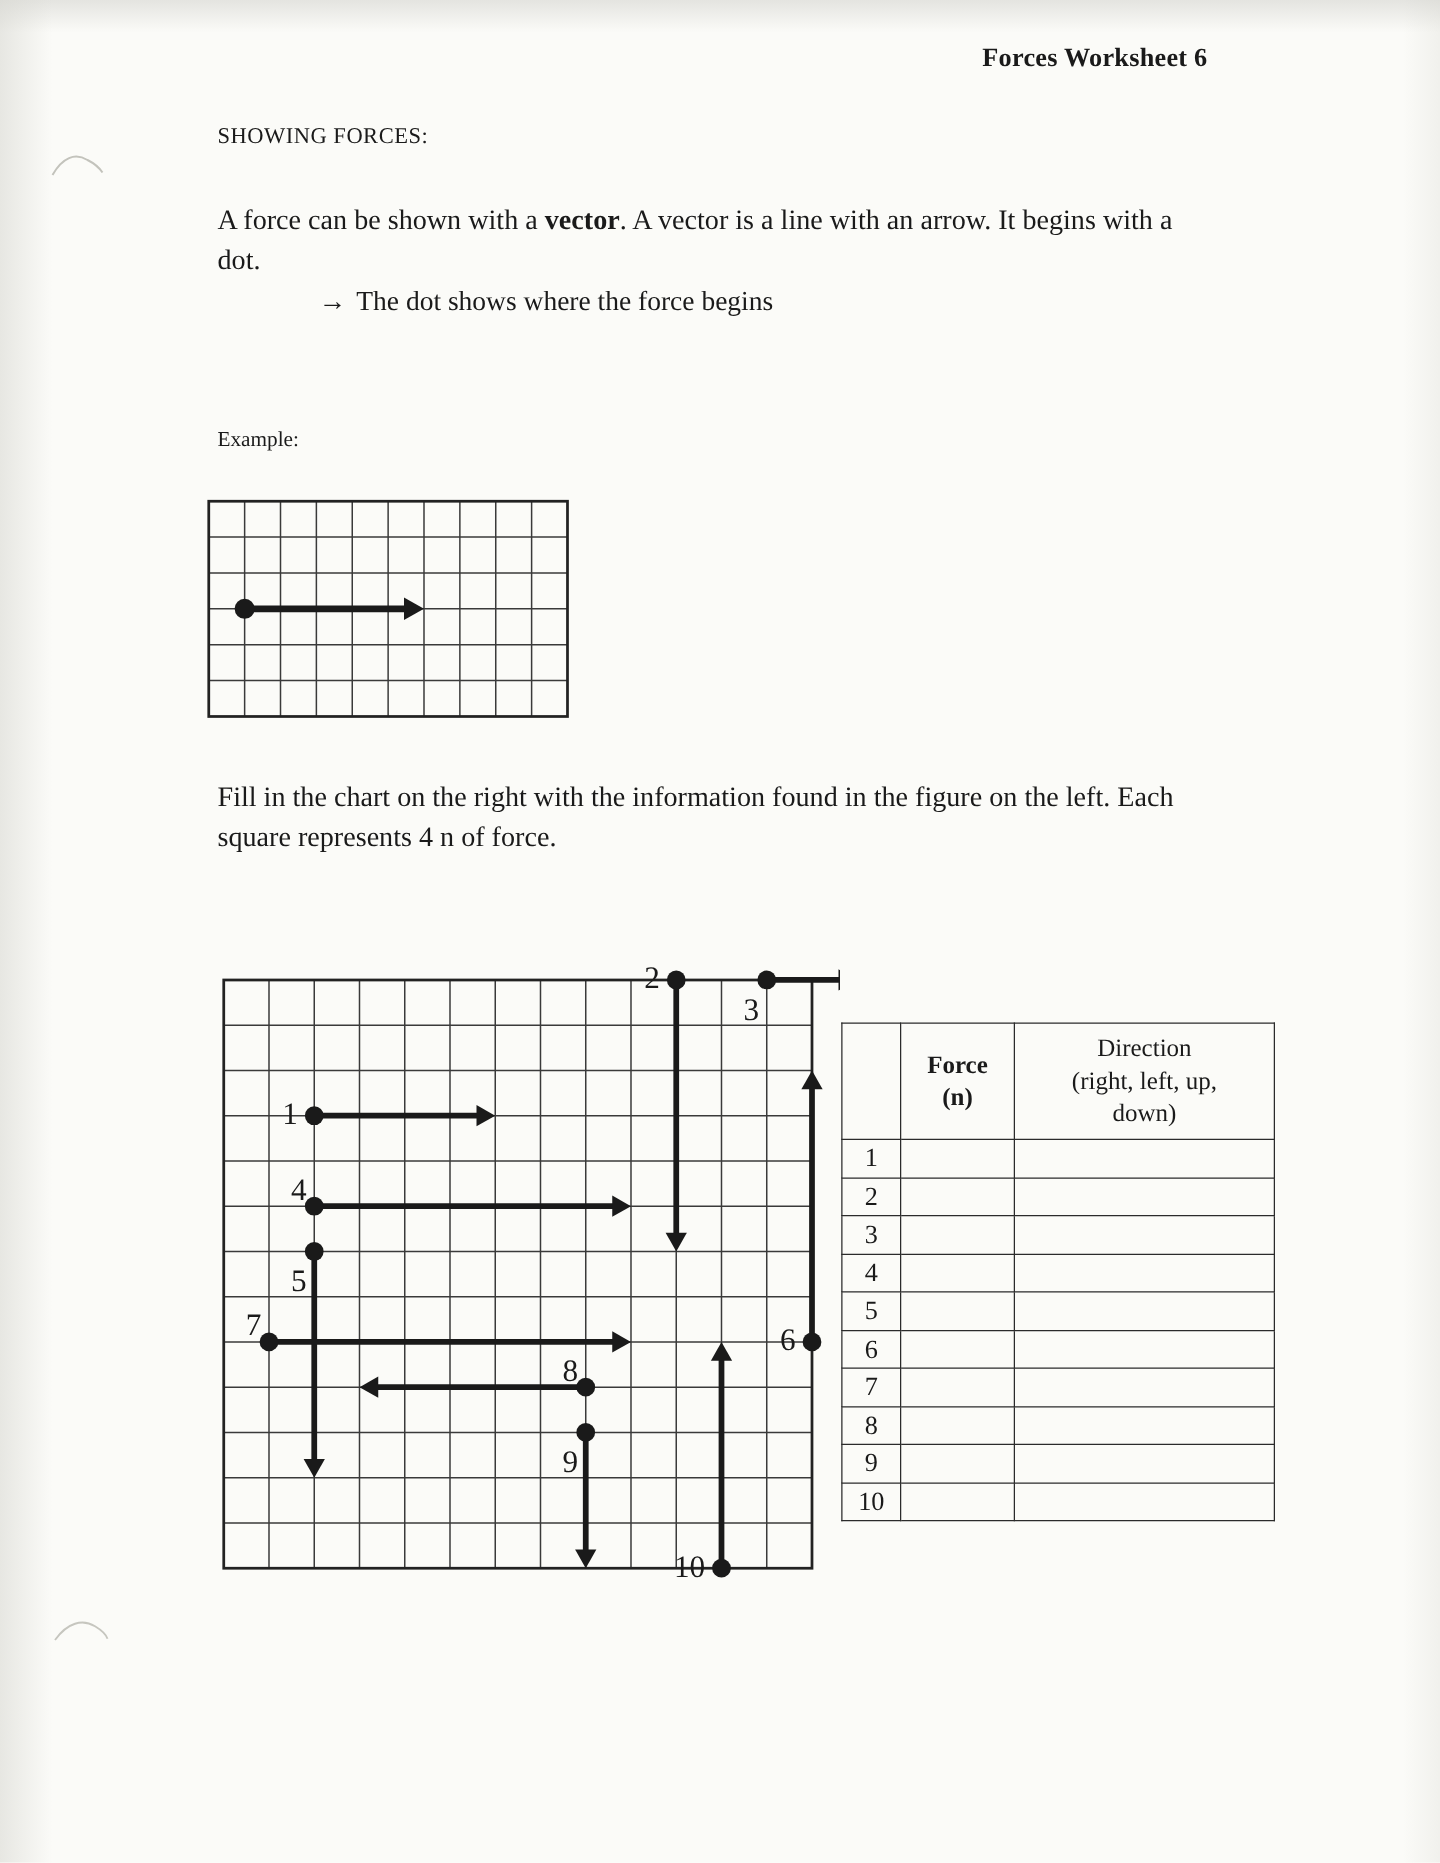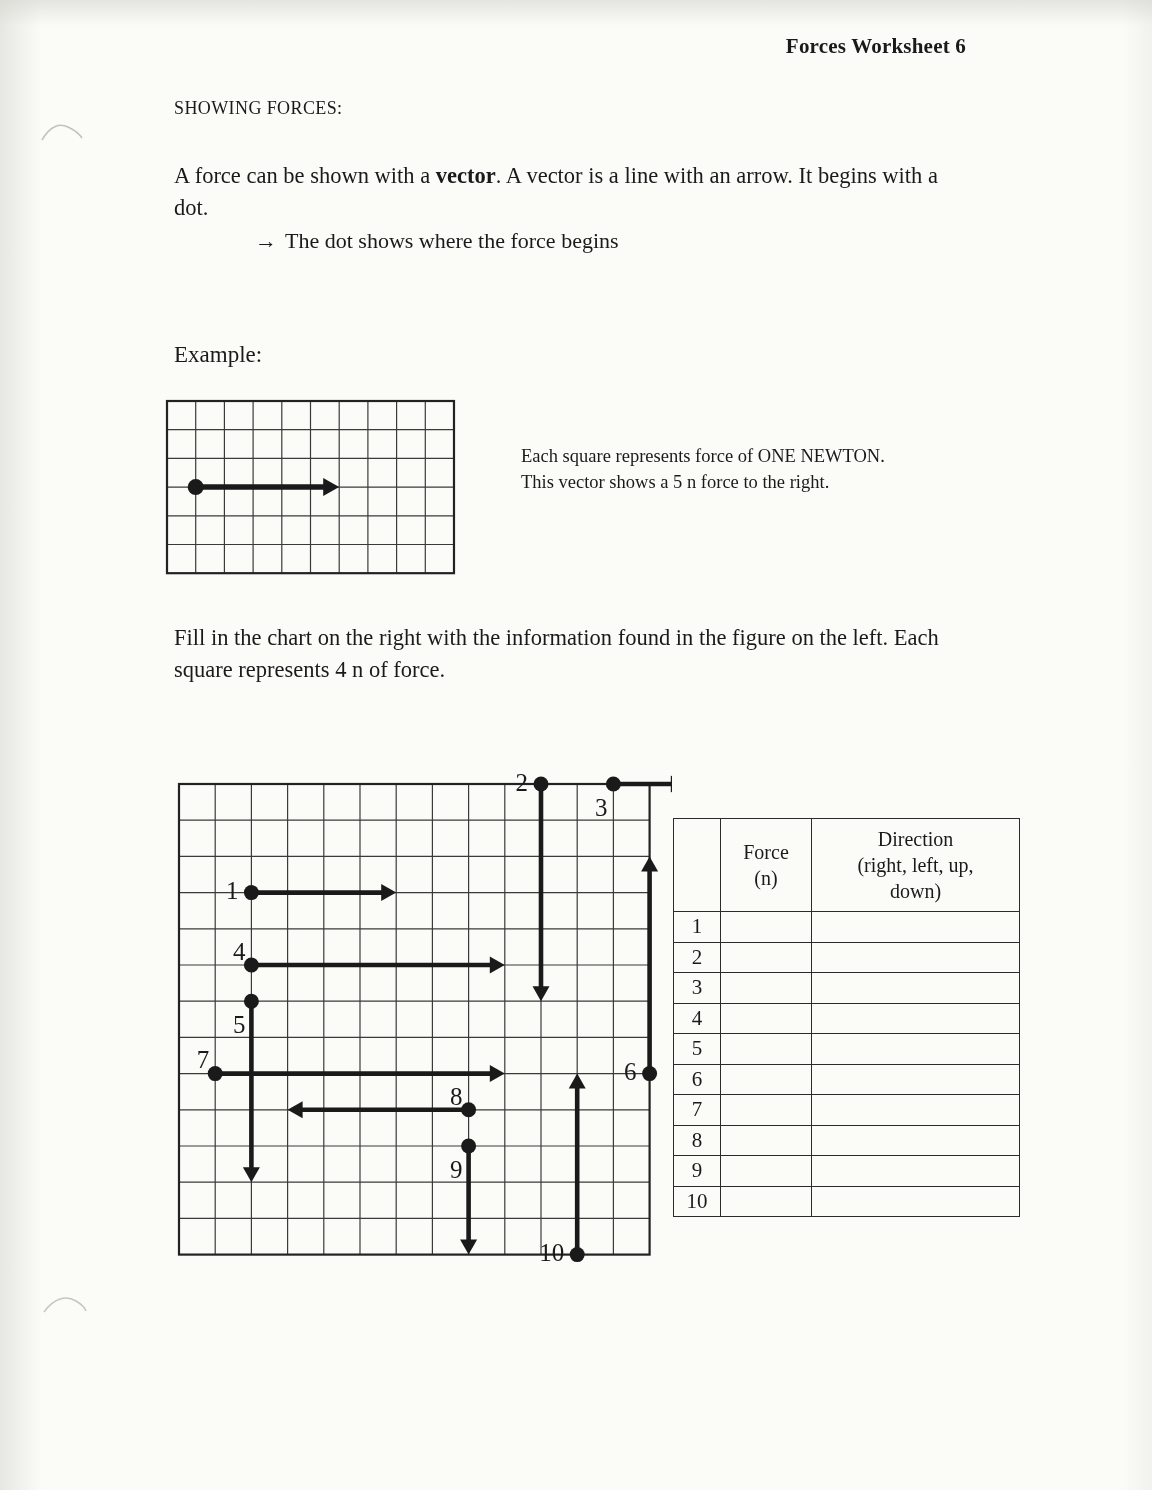--- a/index.html
+++ b/index.html
@@ -72,21 +72,21 @@
     font-size: 22px;
     line-height: 33px;
   }
   .bullets .bullet-row { white-space: nowrap; margin-left: 47px; }
   .bullets .arrow-glyph { display: inline-block; width: 30px; }
 
   .example-label {
     position: absolute;
     left: 174px;
     top: 342px;
-    font-size: 23px;
+    font-size: 17px;
   }
 
   .example-caption {
     position: absolute;
     left: 521px;
     top: 443px;
     width: 470px;
     font-size: 18.5px;
     line-height: 26px;
   }
@@ -117,21 +117,21 @@
   .answer-table td, .answer-table th {
     border: 1.6px solid #2b2b2b;
     padding: 0;
     text-align: center;
     vertical-align: middle;
     font-weight: normal;
     font-size: 21px;
     background: transparent;
   }
   .answer-table .col-idx   { width: 46px; }
-  .answer-table .col-force { width: 90px; }
+  .answer-table .col-force { width: 90px; font-weight: bold; }
   .answer-table .col-dir   { width: 207px; }
 
   .answer-table thead th { height: 92px; line-height: 26px; font-size: 20px; }
   .answer-table tbody td { height: 29.5px; }
   .hdr-force-line1 { display: block; }
   .hdr-force-line2 { display: block; }
   .hdr-dir-line { display: block; }
 </style>
 </head>
 <body>
@@ -180,24 +180,20 @@
         <line x1="0" y1="143.5" x2="287" y2="143.5" stroke="#3a3a3a" stroke-width="1.2"></line>
         <rect x="0" y="0" width="287" height="172.2" fill="none" stroke="#222222" stroke-width="2.2"></rect>
         <g>
           <line x1="28.7" y1="86.1" x2="160.67999999999998" y2="86.1" stroke="#1a1a1a" stroke-width="5.5" stroke-linecap="butt"></line>
           <polygon points="172.2,86.1 156.2,77.1 156.2,95.1" fill="#1a1a1a"></polygon>
           <circle cx="28.7" cy="86.1" r="8" fill="#1a1a1a"></circle>
         </g>
       </svg>
     </div>
 
-  <div class="example-caption">
-    <span>Each square represents force of ONE NEWTON.</span><br>
-    <span>This vector shows a 5 n force to the right.</span>
-  </div>
 
   <div class="fill-instruction">Fill in the chart on the right with the information found in the figure on the left.  Each square represents 4 n of force.</div>
 
   <div class="main-grid">
       <svg class="grid-svg" width="514.6" height="514.6" viewBox="-22 -22 514.6 514.6">
         <line x1="36.2" y1="0" x2="36.2" y2="470.6" stroke="#3a3a3a" stroke-width="1.2"></line>
         <line x1="72.4" y1="0" x2="72.4" y2="470.6" stroke="#3a3a3a" stroke-width="1.2"></line>
         <line x1="108.60000000000001" y1="0" x2="108.60000000000001" y2="470.6" stroke="#3a3a3a" stroke-width="1.2"></line>
         <line x1="144.8" y1="0" x2="144.8" y2="470.6" stroke="#3a3a3a" stroke-width="1.2"></line>
         <line x1="181" y1="0" x2="181" y2="470.6" stroke="#3a3a3a" stroke-width="1.2"></line>

